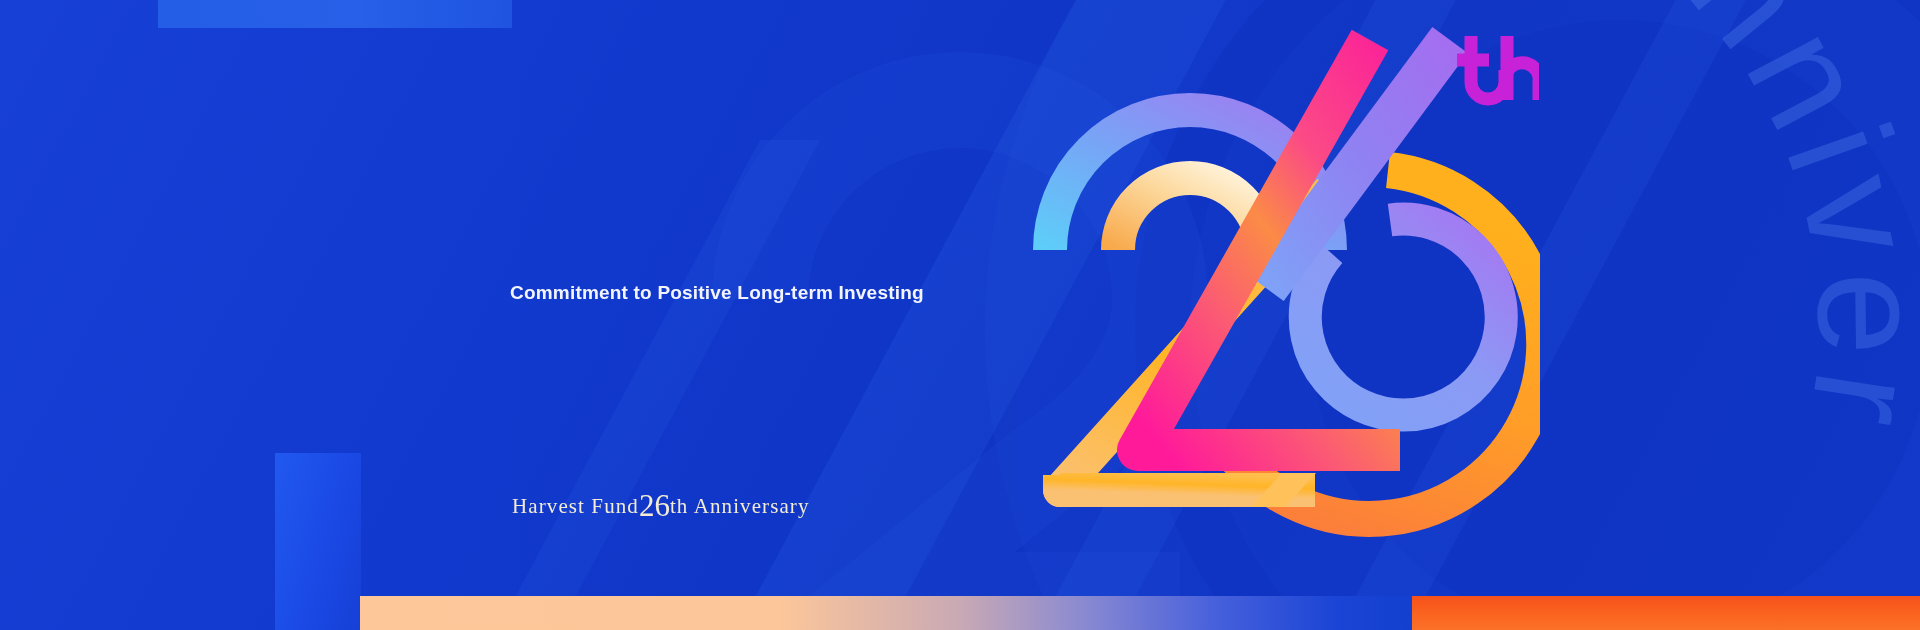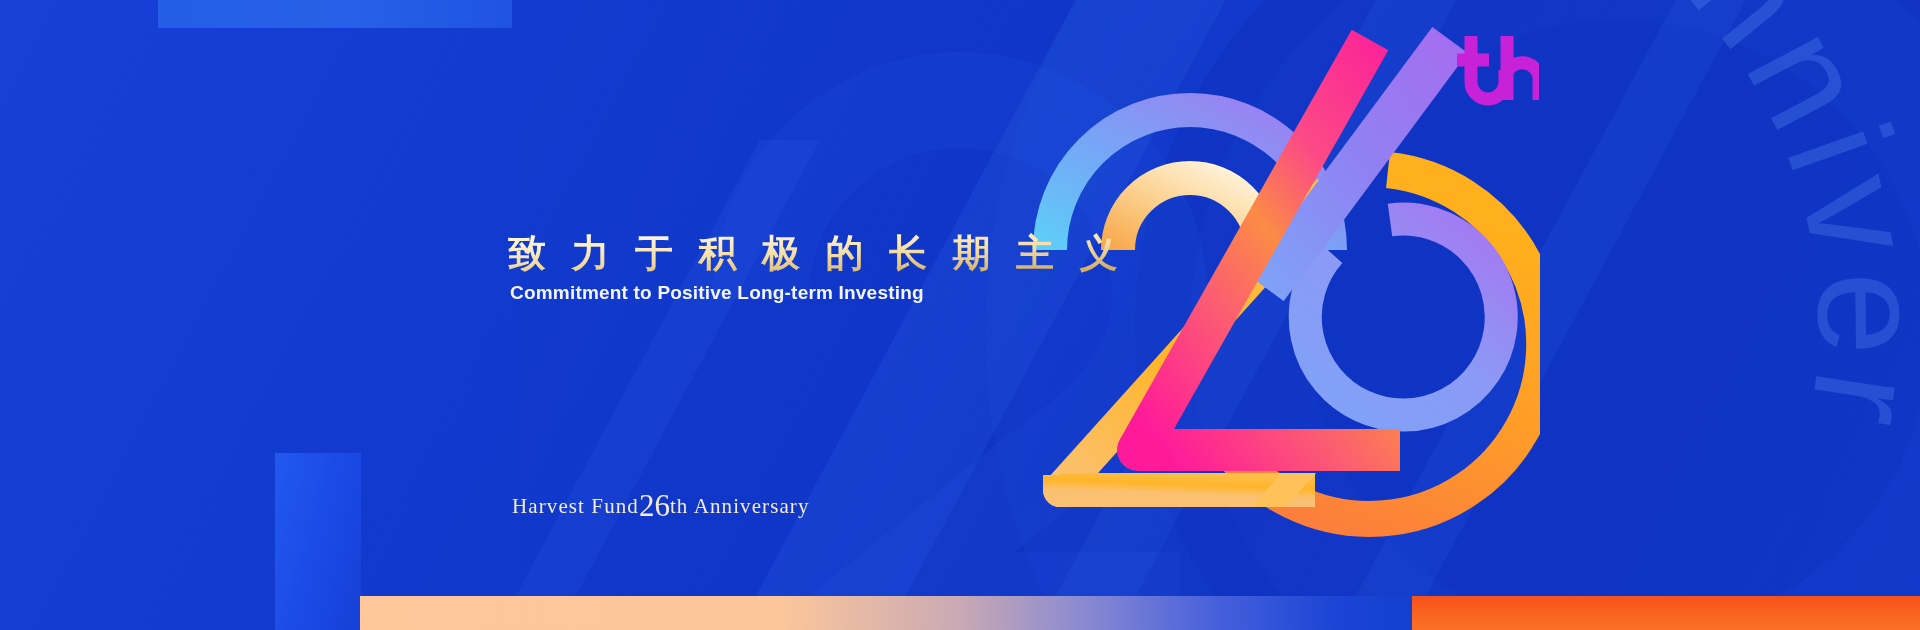--- a/index.html
+++ b/index.html
@@ -179,21 +179,20 @@
 
   <svg id="logo-th" viewBox="0 0 90 80" aria-hidden="true">
 
     <path d="M 22 6 L 22 52 A 17 17 0 0 0 56 52 L 56 40" fill="none" stroke="#c822d8" stroke-width="13" stroke-linecap="butt"></path>
     <path d="M 8 30 L 40 30" fill="none" stroke="#c822d8" stroke-width="13"></path>
 
     <path d="M 58 6 L 58 70" fill="none" stroke="#c822d8" stroke-width="13"></path>
     <path d="M 58 42 A 17 17 0 0 1 90 52 L 90 70" fill="none" stroke="#c822d8" stroke-width="13"></path>
   </svg>
 
-  <div id="headline-cn">致 力 于 积 极 的 长 期 主 义</div>
 
   <div id="subhead-en">Commitment to Positive Long-term Investing</div>
 
   <div id="anniversary-line"><span>Harvest Fund</span><span class="big26">26</span><span>th Anniversary</span></div>
 
   <div id="bottom-gradient-bar"></div>
   <div id="bottom-orange-bar"></div>
 
 </div>
 

